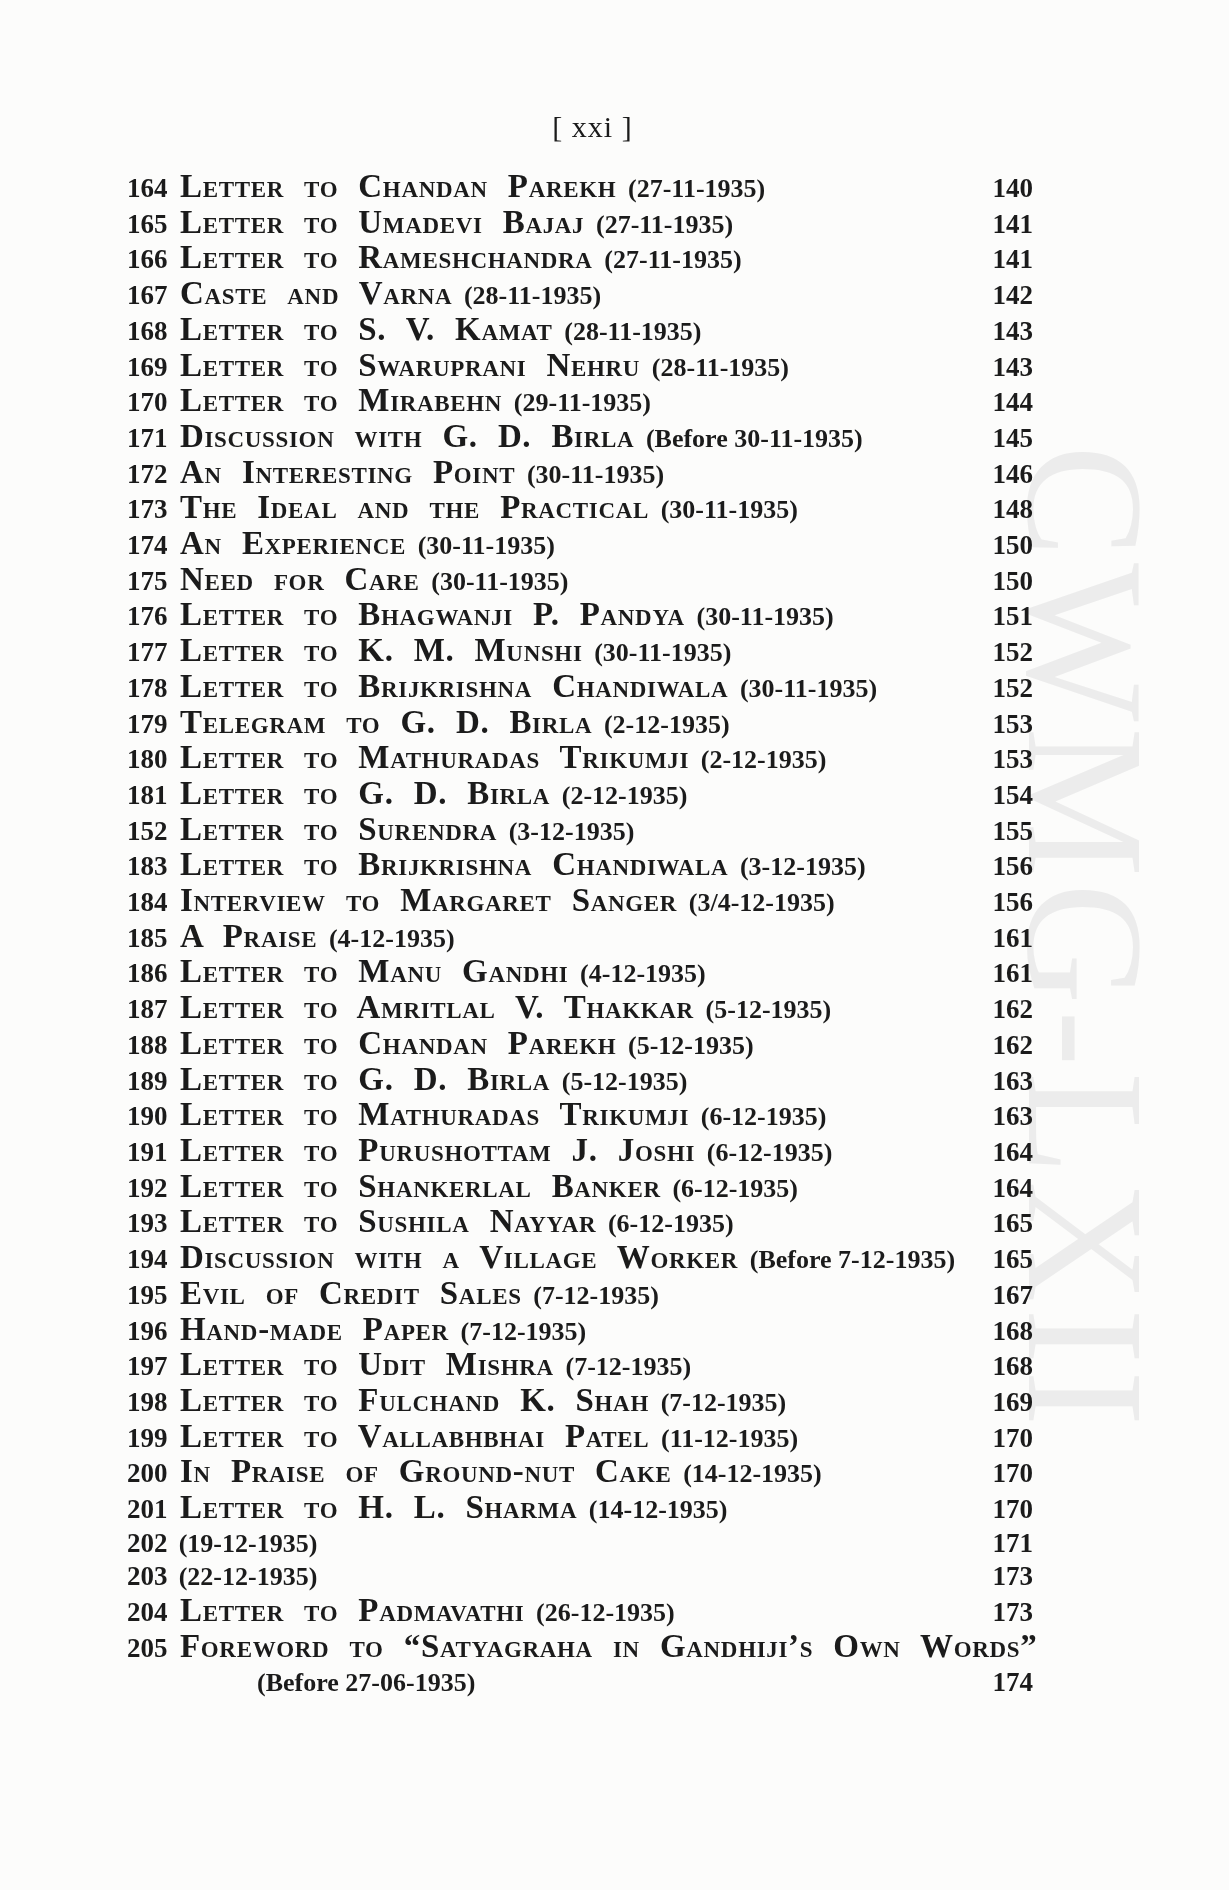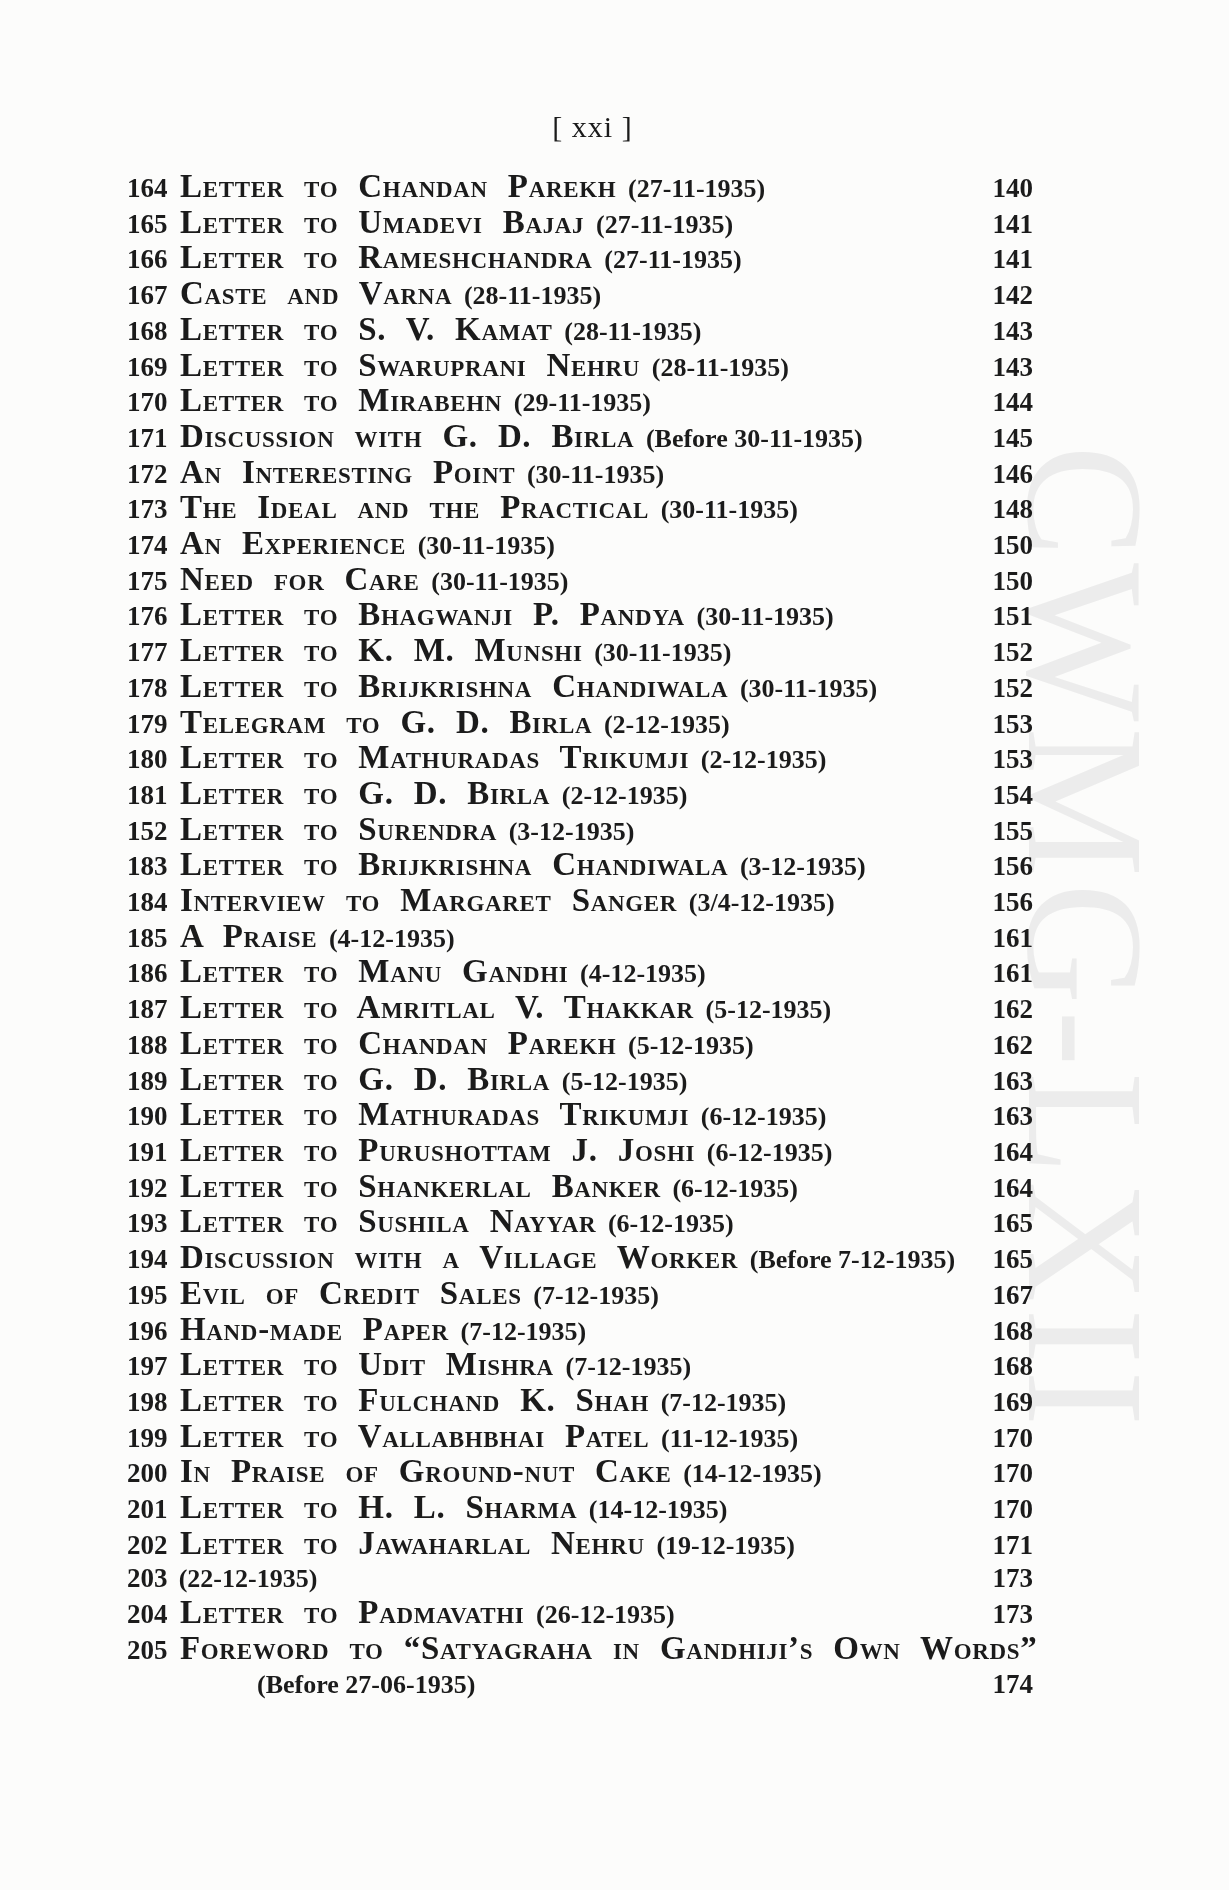--- a/index.html
+++ b/index.html
@@ -345,21 +345,20 @@
 
   <div class="row">
     <span class="num">201</span>
     <span class="title">Letter to H. L. Sharma</span>
     <span class="date">(14-12-1935)</span>
     <span class="page-num">170</span>
   </div>
 
   <div class="row">
     <span class="num">202</span>
-    <span class="title">Letter to Jawaharlal Nehru</span>
     <span class="date">(19-12-1935)</span>
     <span class="page-num">171</span>
   </div>
 
   <div class="row">
     <span class="num">203</span>
     <span class="date">(22-12-1935)</span>
     <span class="page-num">173</span>
   </div>
 

